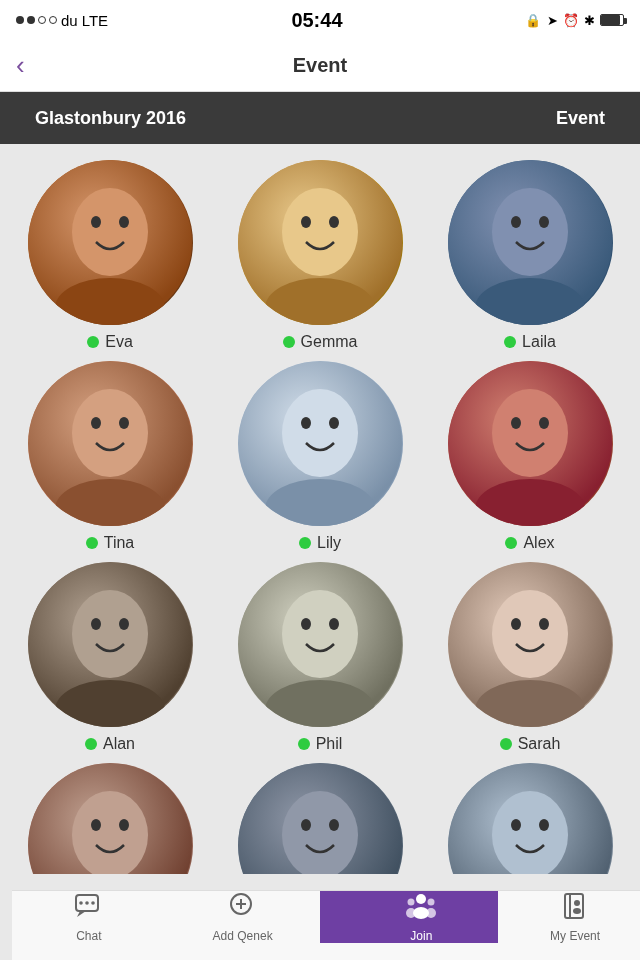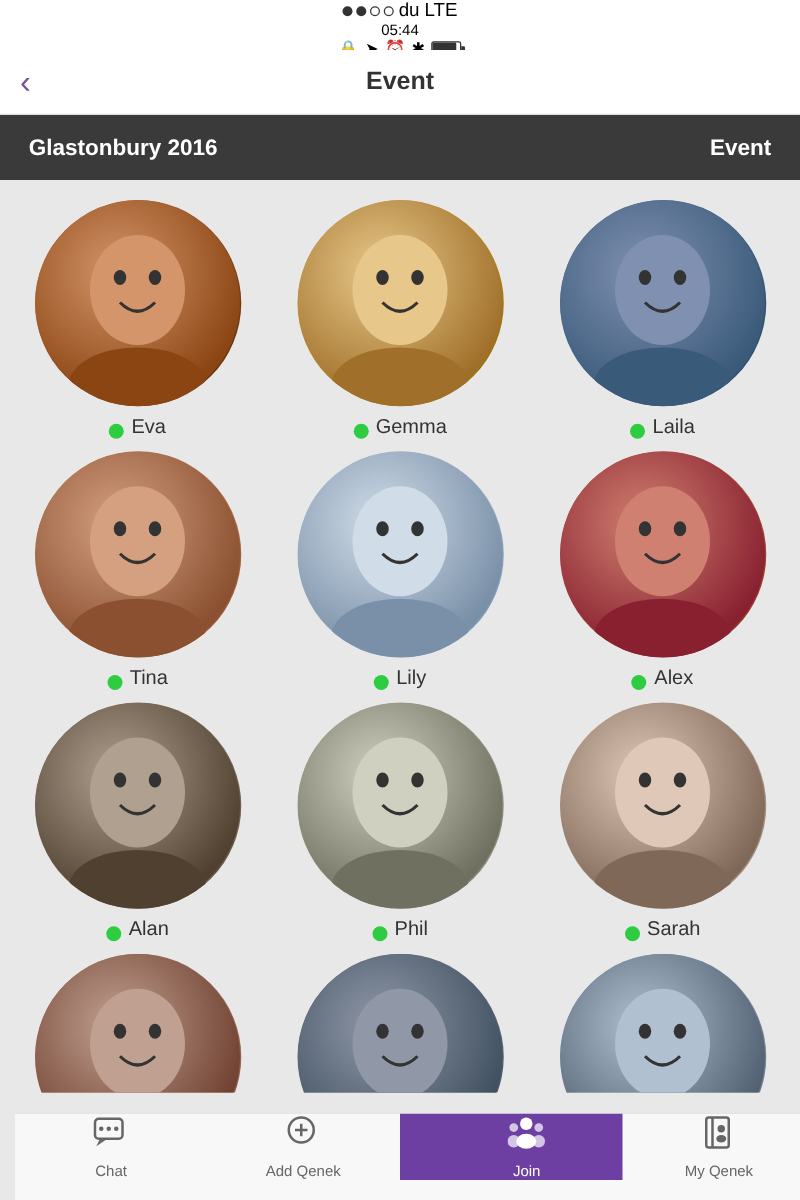--- a/index.html
+++ b/index.html
@@ -15,27 +15,26 @@
     
     .status-bar {
       height: 40px;
       background: #fff;
       display: flex;
       align-items: center;
       justify-content: space-between;
       padding: 0 16px;
       font-size: 15px;
       font-weight: 500;
-      flex-direction: column;
     }
     .status-left { display: flex; align-items: center; gap: 4px; }
     .status-dots { display: flex; gap: 3px; }
     .dot { width: 8px; height: 8px; border-radius: 50%; background: #333; }
     .dot.empty { background: transparent; border: 1.5px solid #333; }
-    .status-center { font-weight: 400; font-size: 12px; }
+    .status-center { font-weight: 700; font-size: 20px; }
     .status-right { display: flex; align-items: center; gap: 5px; font-size: 13px; }
     .battery {
       width: 24px; height: 12px; border: 1.5px solid #333; border-radius: 2px; position: relative;
     }
     .battery::after {
       content: ''; position: absolute; right: -4px; top: 3px;
       width: 3px; height: 6px; background: #333; border-radius: 0 1px 1px 0;
     }
     .battery-fill { width: 85%; height: 100%; background: #333; border-radius: 1px; }
 
@@ -63,21 +62,21 @@
       color: #333;
     }
 
     
     .event-header {
       background: #3a3a3a;
       height: 52px;
       display: flex;
       align-items: center;
       justify-content: space-between;
-      padding: 0 23px;
+      padding: 0 35px;
     }
     .event-name {
       color: #fff;
       font-size: 18px;
       font-weight: 600;
     }
     .event-location {
       color: #fff;
       font-size: 18px;
       font-weight: 600;
@@ -119,21 +118,21 @@
     .avatar-alex { background: linear-gradient(135deg, #c87060, #a85040, #883020); }
     .avatar-alan { background: linear-gradient(135deg, #a09080, #807060, #605040); }
     .avatar-phil { background: linear-gradient(135deg, #c0c0b0, #a0a090, #808070); }
     .avatar-sarah { background: linear-gradient(135deg, #d4c0b0, #b4a090, #948070); }
     .avatar-m10 { background: linear-gradient(135deg, #c09080, #a07060, #805040); }
     .avatar-m11 { background: linear-gradient(135deg, #8090a0, #607080, #405060); }
     .avatar-m12 { background: linear-gradient(135deg, #a0b0c0, #8090a0, #607080); }
 
     .member-name-row {
       display: flex;
-      align-items: flex-end;
+      align-items: center;
       gap: 6px;
     }
     .online-dot {
       width: 12px;
       height: 12px;
       border-radius: 50%;
       background: #2ecc40;
       flex-shrink: 0;
     }
     .member-name {
@@ -494,15 +493,15 @@
         </svg></div>
       <span class="tab-label">Join</span>
     </div>
     <div class="tab-item">
       <div><svg width="30" height="30" viewBox="0 0 30 30">
           <rect x="5" y="3" width="18" height="24" rx="2" fill="none" stroke="#666" stroke-width="2"></rect>
           <line x1="10" y1="3" x2="10" y2="27" stroke="#666" stroke-width="2"></line>
           <circle cx="17" cy="12" r="3" fill="#666"></circle>
           <ellipse cx="17" cy="20" rx="4" ry="3" fill="#666"></ellipse>
         </svg></div>
-      <span class="tab-label">My Qenek</span>
+      <span class="tab-label">My Event</span>
     </div>
   </div>
 
 </body></html>

